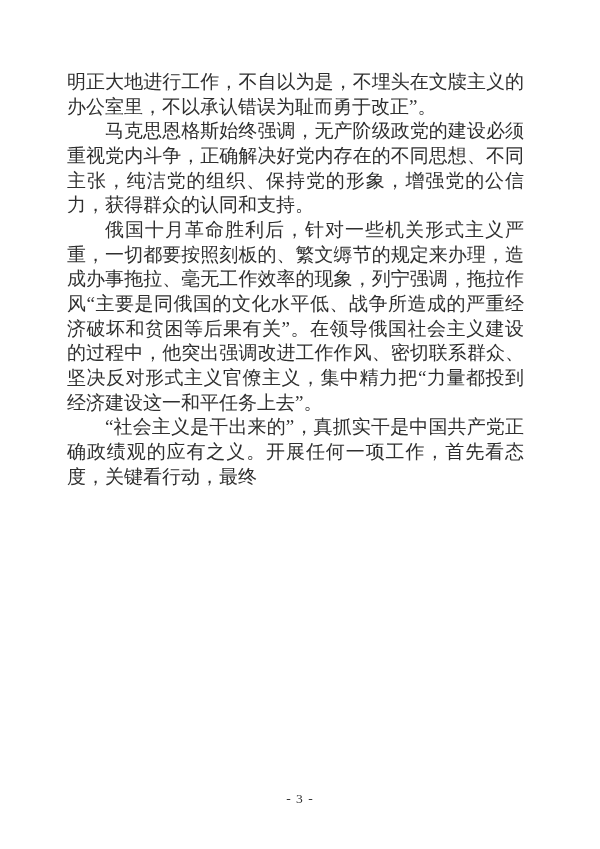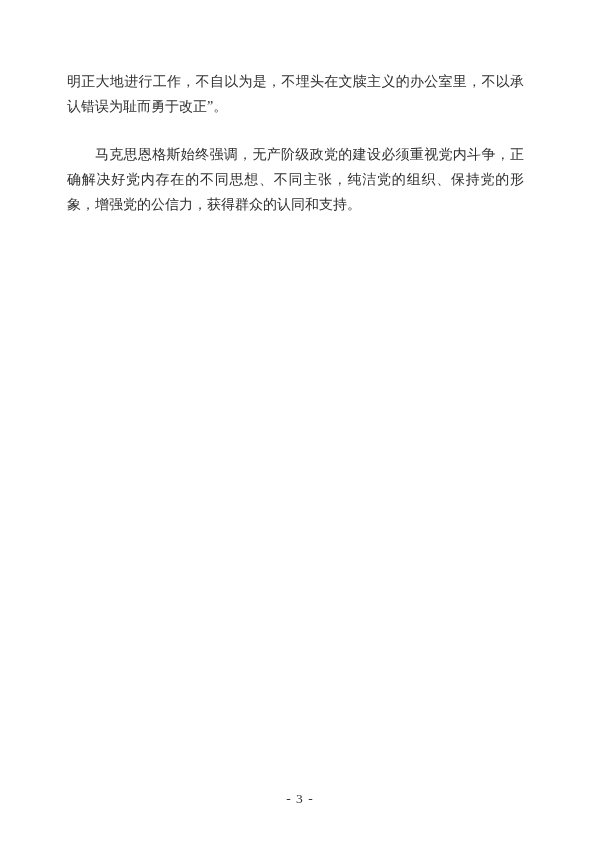--- a/index.html
+++ b/index.html
@@ -20,48 +20,49 @@
     width: 600px;
     height: 849px;
     background: #ffffff;
     overflow: hidden;
   }
   .content {
     position: absolute;
     left: 67px;
     top: 70px;
     width: 457px;
-    font-size: 14px;
+    font-size: 19px;
     line-height: 24.65px;
     text-align: justify;
     color: #2f2f2f;
     letter-spacing: 0;
   }
   .para {
     margin: 0;
     padding: 0;
     word-break: break-all;
   }
   .para.indent {
     text-indent: 2em;
-    margin-top: 24px;
   }
   .footer {
     position: absolute;
     left: 0;
     top: 791px;
     width: 600px;
     text-align: center;
     font-size: 13.5px;
     color: #2f2f2f;
     letter-spacing: 1px;
   }
 </style>
 </head>
 <body>
 
 <div class="page">
   <div class="content">
       <p class="para">明正大地进行工作，不自以为是，不埋头在文牍主义的办公室里，不以承认错误为耻而勇于改正”。</p>
       <p class="para indent">马克思恩格斯始终强调，无产阶级政党的建设必须重视党内斗争，正确解决好党内存在的不同思想、不同主张，纯洁党的组织、保持党的形象，增强党的公信力，获得群众的认同和支持。</p>
+      <p class="para indent">俄国十月革命胜利后，针对一些机关形式主义严重，一切都要按照刻板的、繁文缛节的规定来办理，造成办事拖拉、毫无工作效率的现象，列宁强调，拖拉作风“主要是同俄国的文化水平低、战争所造成的严重经济破坏和贫困等后果有关”。在领导俄国社会主义建设的过程中，他突出强调改进工作作风、密切联系群众、坚决反对形式主义官僚主义，集中精力把“力量都投到经济建设这一和平任务上去”。</p>
+      <p class="para indent">“社会主义是干出来的”，真抓实干是中国共产党正确政绩观的应有之义。开展任何一项工作，首先看态度，关键看行动，最终</p>
     </div>
   <div class="footer">- 3 -</div>
 </div>
 
 </body></html>

